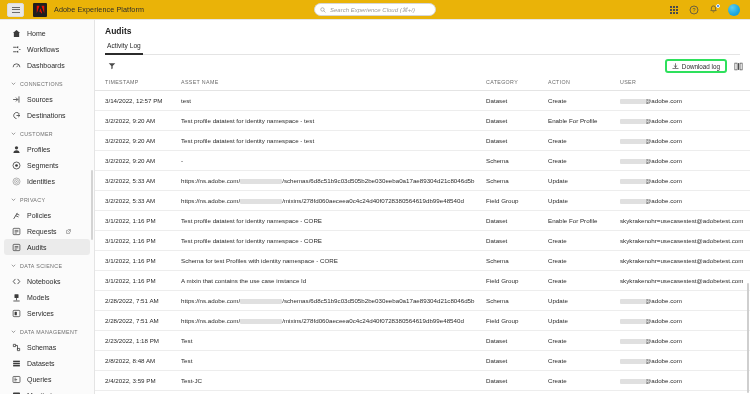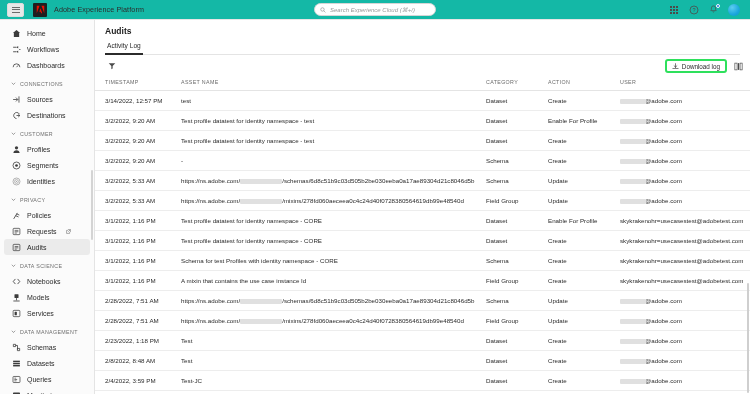--- a/index.html
+++ b/index.html
@@ -7,21 +7,21 @@
     width: 750px; height: 394px;
     font-family: "Liberation Sans", sans-serif;
     background: #ffffff;
     overflow: hidden;
   }
   .app { width: 750px; height: 394px; display: flex; flex-direction: column; position: relative; }
 
   
   .topbar {
     height: 20px; flex: 0 0 20px;
-    background: #14b8a6;
+    background: #eab308;
     border-bottom: 1px solid #e6e6e6;
     display: flex; align-items: center;
     padding: 0 4px;
     position: relative;
   }
   .hamburger {
     width: 17px; height: 14px;
     background: #e8e8e8;
     border: 1px solid #dcdcdc; border-radius: 2px;
     display: flex; flex-direction: column; justify-content: center;

